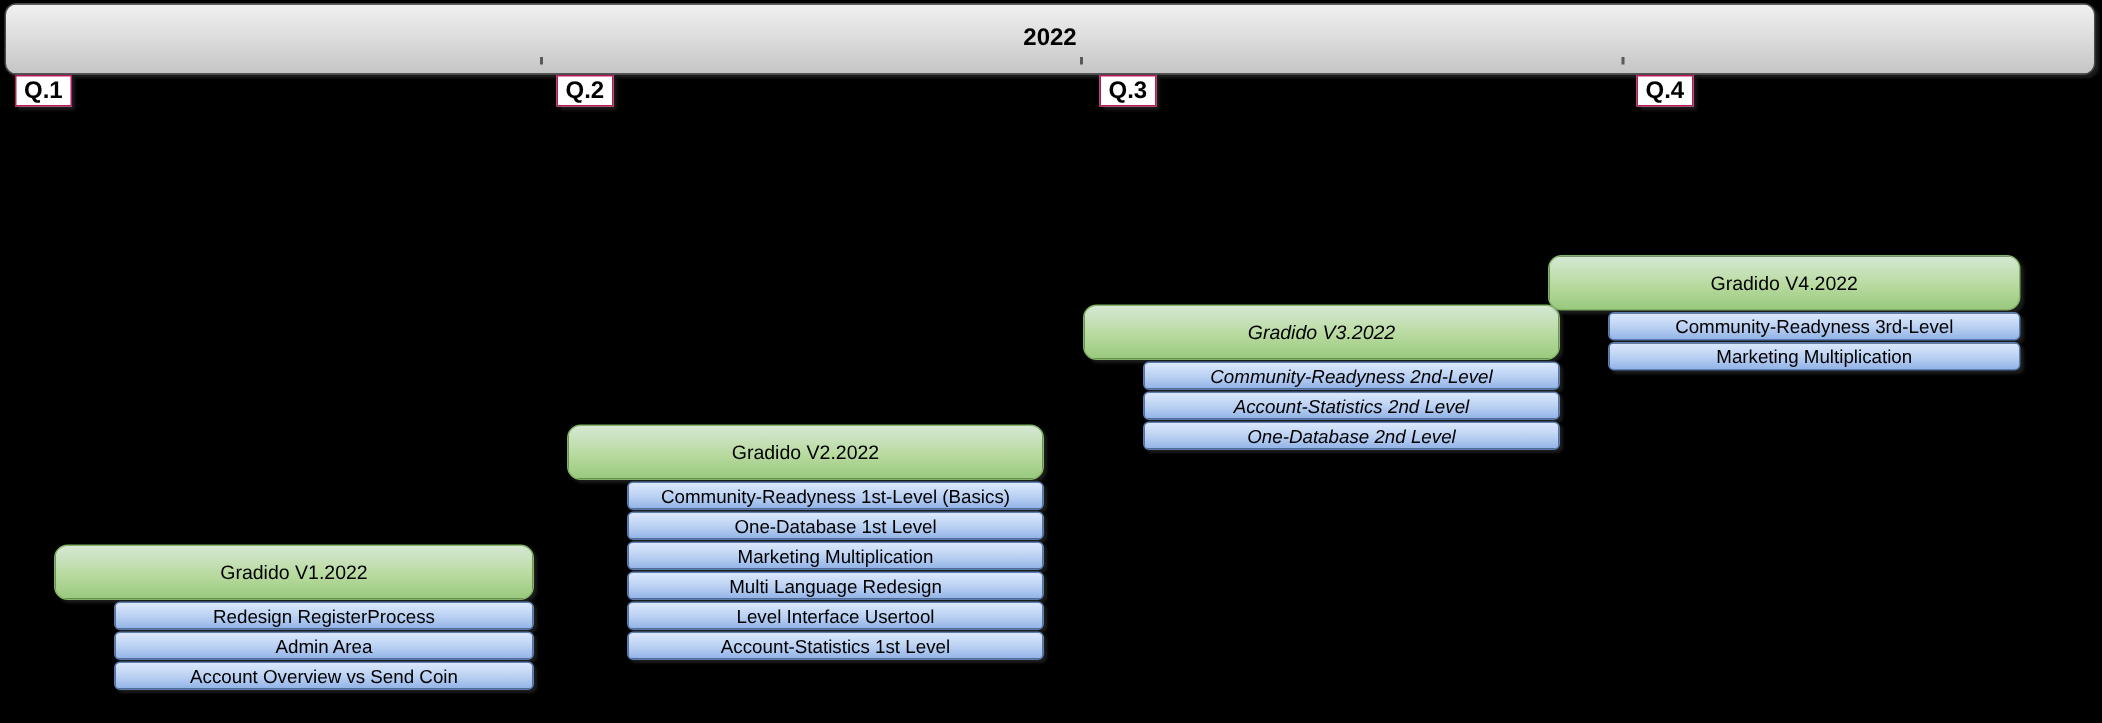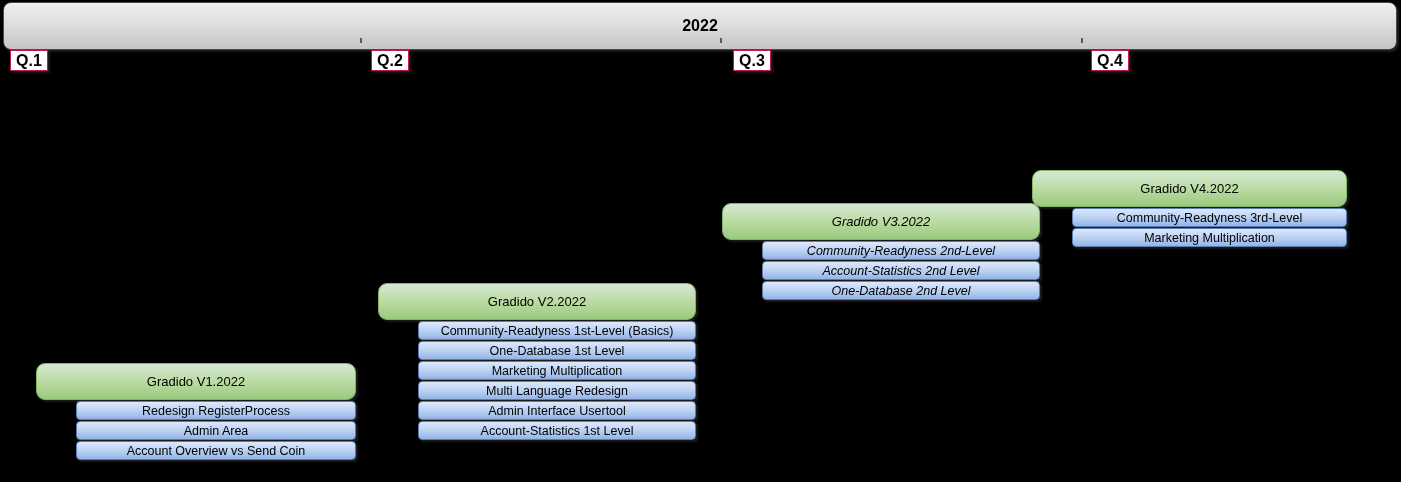--- a/index.html
+++ b/index.html
@@ -129,21 +129,21 @@
     <div class="feature-bar">Admin Area</div>
     <div class="feature-bar">Account Overview vs Send Coin</div>
   </div>
 
   <div class="release-group g2">
     <div class="release-box">Gradido V2.2022</div>
     <div class="feature-bar">Community-Readyness 1st-Level (Basics)</div>
     <div class="feature-bar">One-Database 1st Level</div>
     <div class="feature-bar">Marketing Multiplication</div>
     <div class="feature-bar">Multi Language Redesign</div>
-    <div class="feature-bar">Admin Interface Usertool</div>
+    <div class="feature-bar">Level Interface Usertool</div>
     <div class="feature-bar">Account-Statistics 1st Level</div>
   </div>
 
   <div class="release-group g3">
     <div class="release-box">Gradido V3.2022</div>
     <div class="feature-bar">Community-Readyness 2nd-Level</div>
     <div class="feature-bar">Account-Statistics 2nd Level</div>
     <div class="feature-bar">One-Database 2nd Level</div>
   </div>
 

